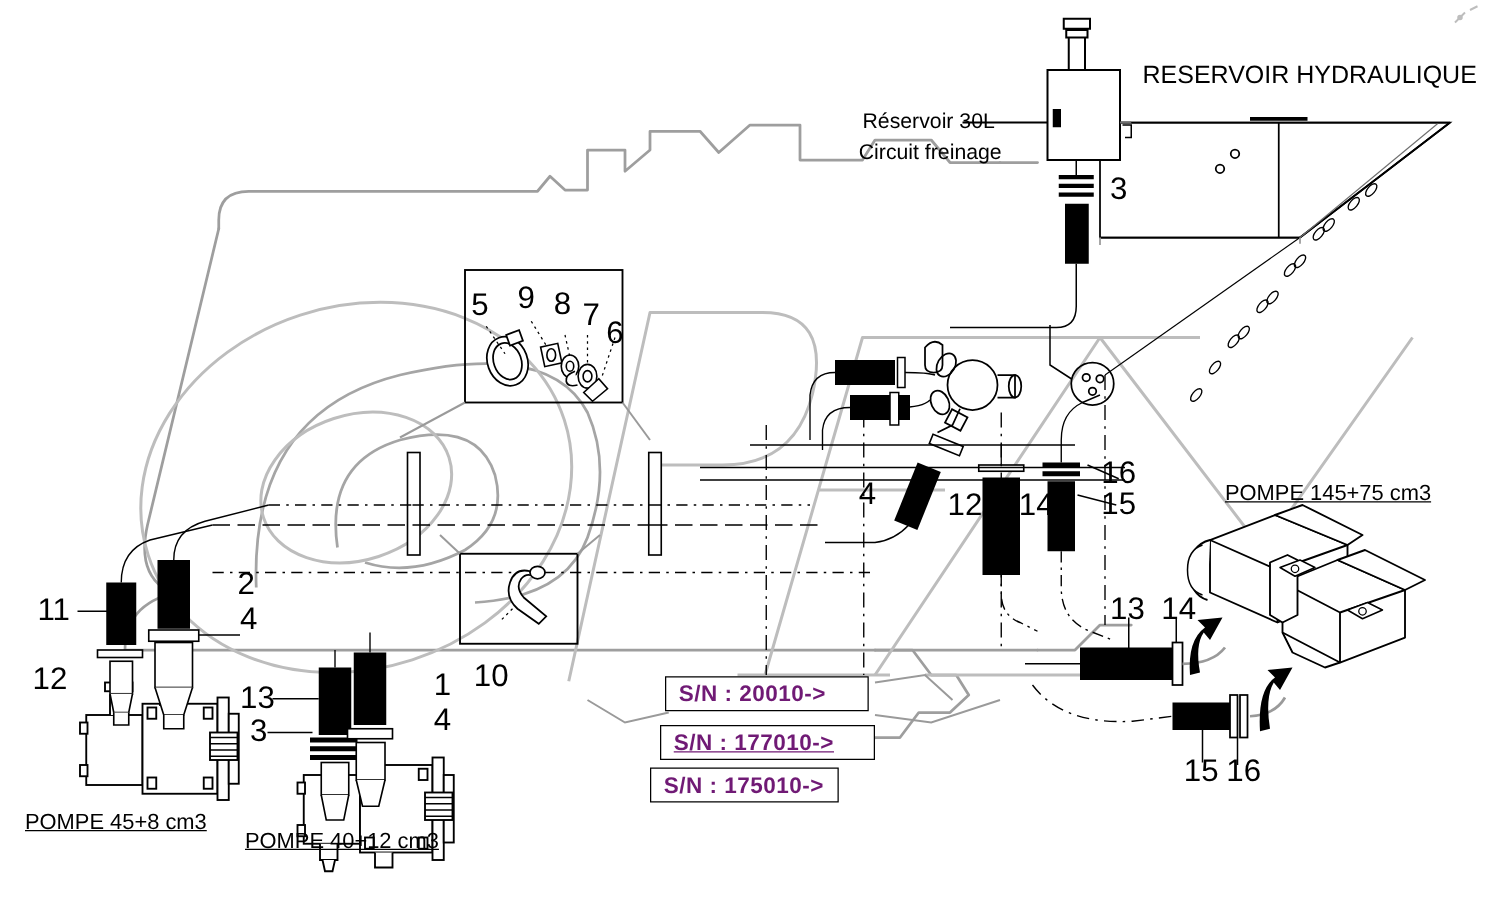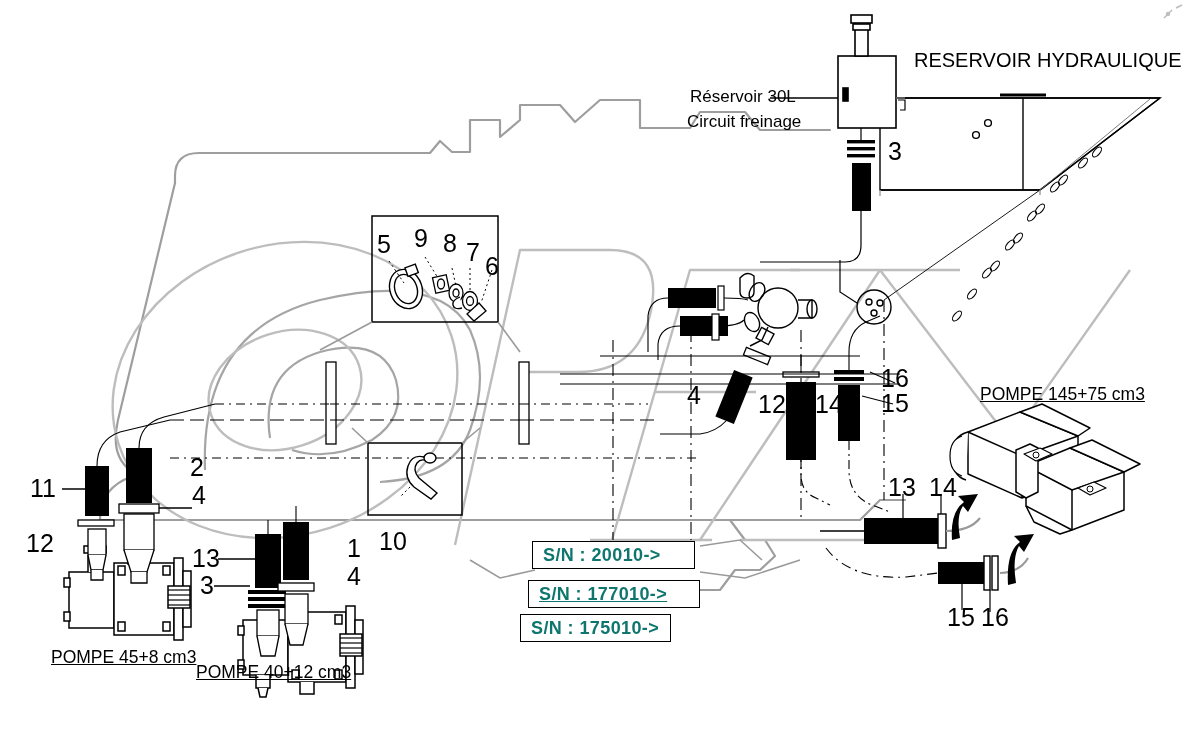--- a/index.html
+++ b/index.html
@@ -46,21 +46,21 @@
   }
   .res-text {
     font-size: 17px;
   }
   .sn-box {
     position: absolute;
     border: 1.6px solid #000000;
     background: #ffffff;
     font-size: 18px;
     font-weight: bold;
-    color: #0f766e;
+    color: #701a75;
     display: flex;
     align-items: center;
     padding-left: 10px;
     box-sizing: border-box;
     letter-spacing: 0.4px;
   }
 </style>
 </head>
 <body>
 
@@ -450,21 +450,21 @@
       <circle cx="1168" cy="14" r="1.4"></circle>
     </g>
   </svg>
 
   <div class="lbl title-text" style="left:914px; top:50px;">RESERVOIR HYDRAULIQUE</div>
 
   <div class="lbl res-text" style="left:690px; top:88px;">Réservoir 30L</div>
   <div class="lbl res-text" style="left:687px; top:113px;">Circuit freinage</div>
 
   <div class="lbl pompe-text" style="left:980px; top:386px;">POMPE 145+75 cm3</div>
-  <div class="lbl pompe-text" style="left:51px; top:649px;">POMPE 45+8 cm3</div>
+  <div class="lbl pompe-text" style="left:20px; top:649px;">POMPE 45+8 cm3</div>
   <div class="lbl pompe-text" style="left:196px; top:664px;text-align:center;">POMPE 40+12 cm3</div>
 
   <div class="lbl callout" style="left:888px; top:139px;">3</div>
   <div class="lbl callout" style="left:377px; top:232px;">5</div>
   <div class="lbl callout" style="left:414px; top:226px;">9</div>
   <div class="lbl callout" style="left:443px; top:231px;">8</div>
   <div class="lbl callout" style="left:466px; top:240px;">7</div>
   <div class="lbl callout" style="left:485px; top:254px;">6</div>
 
   <div class="lbl callout" style="left:30px;  top:476px;">11</div>

